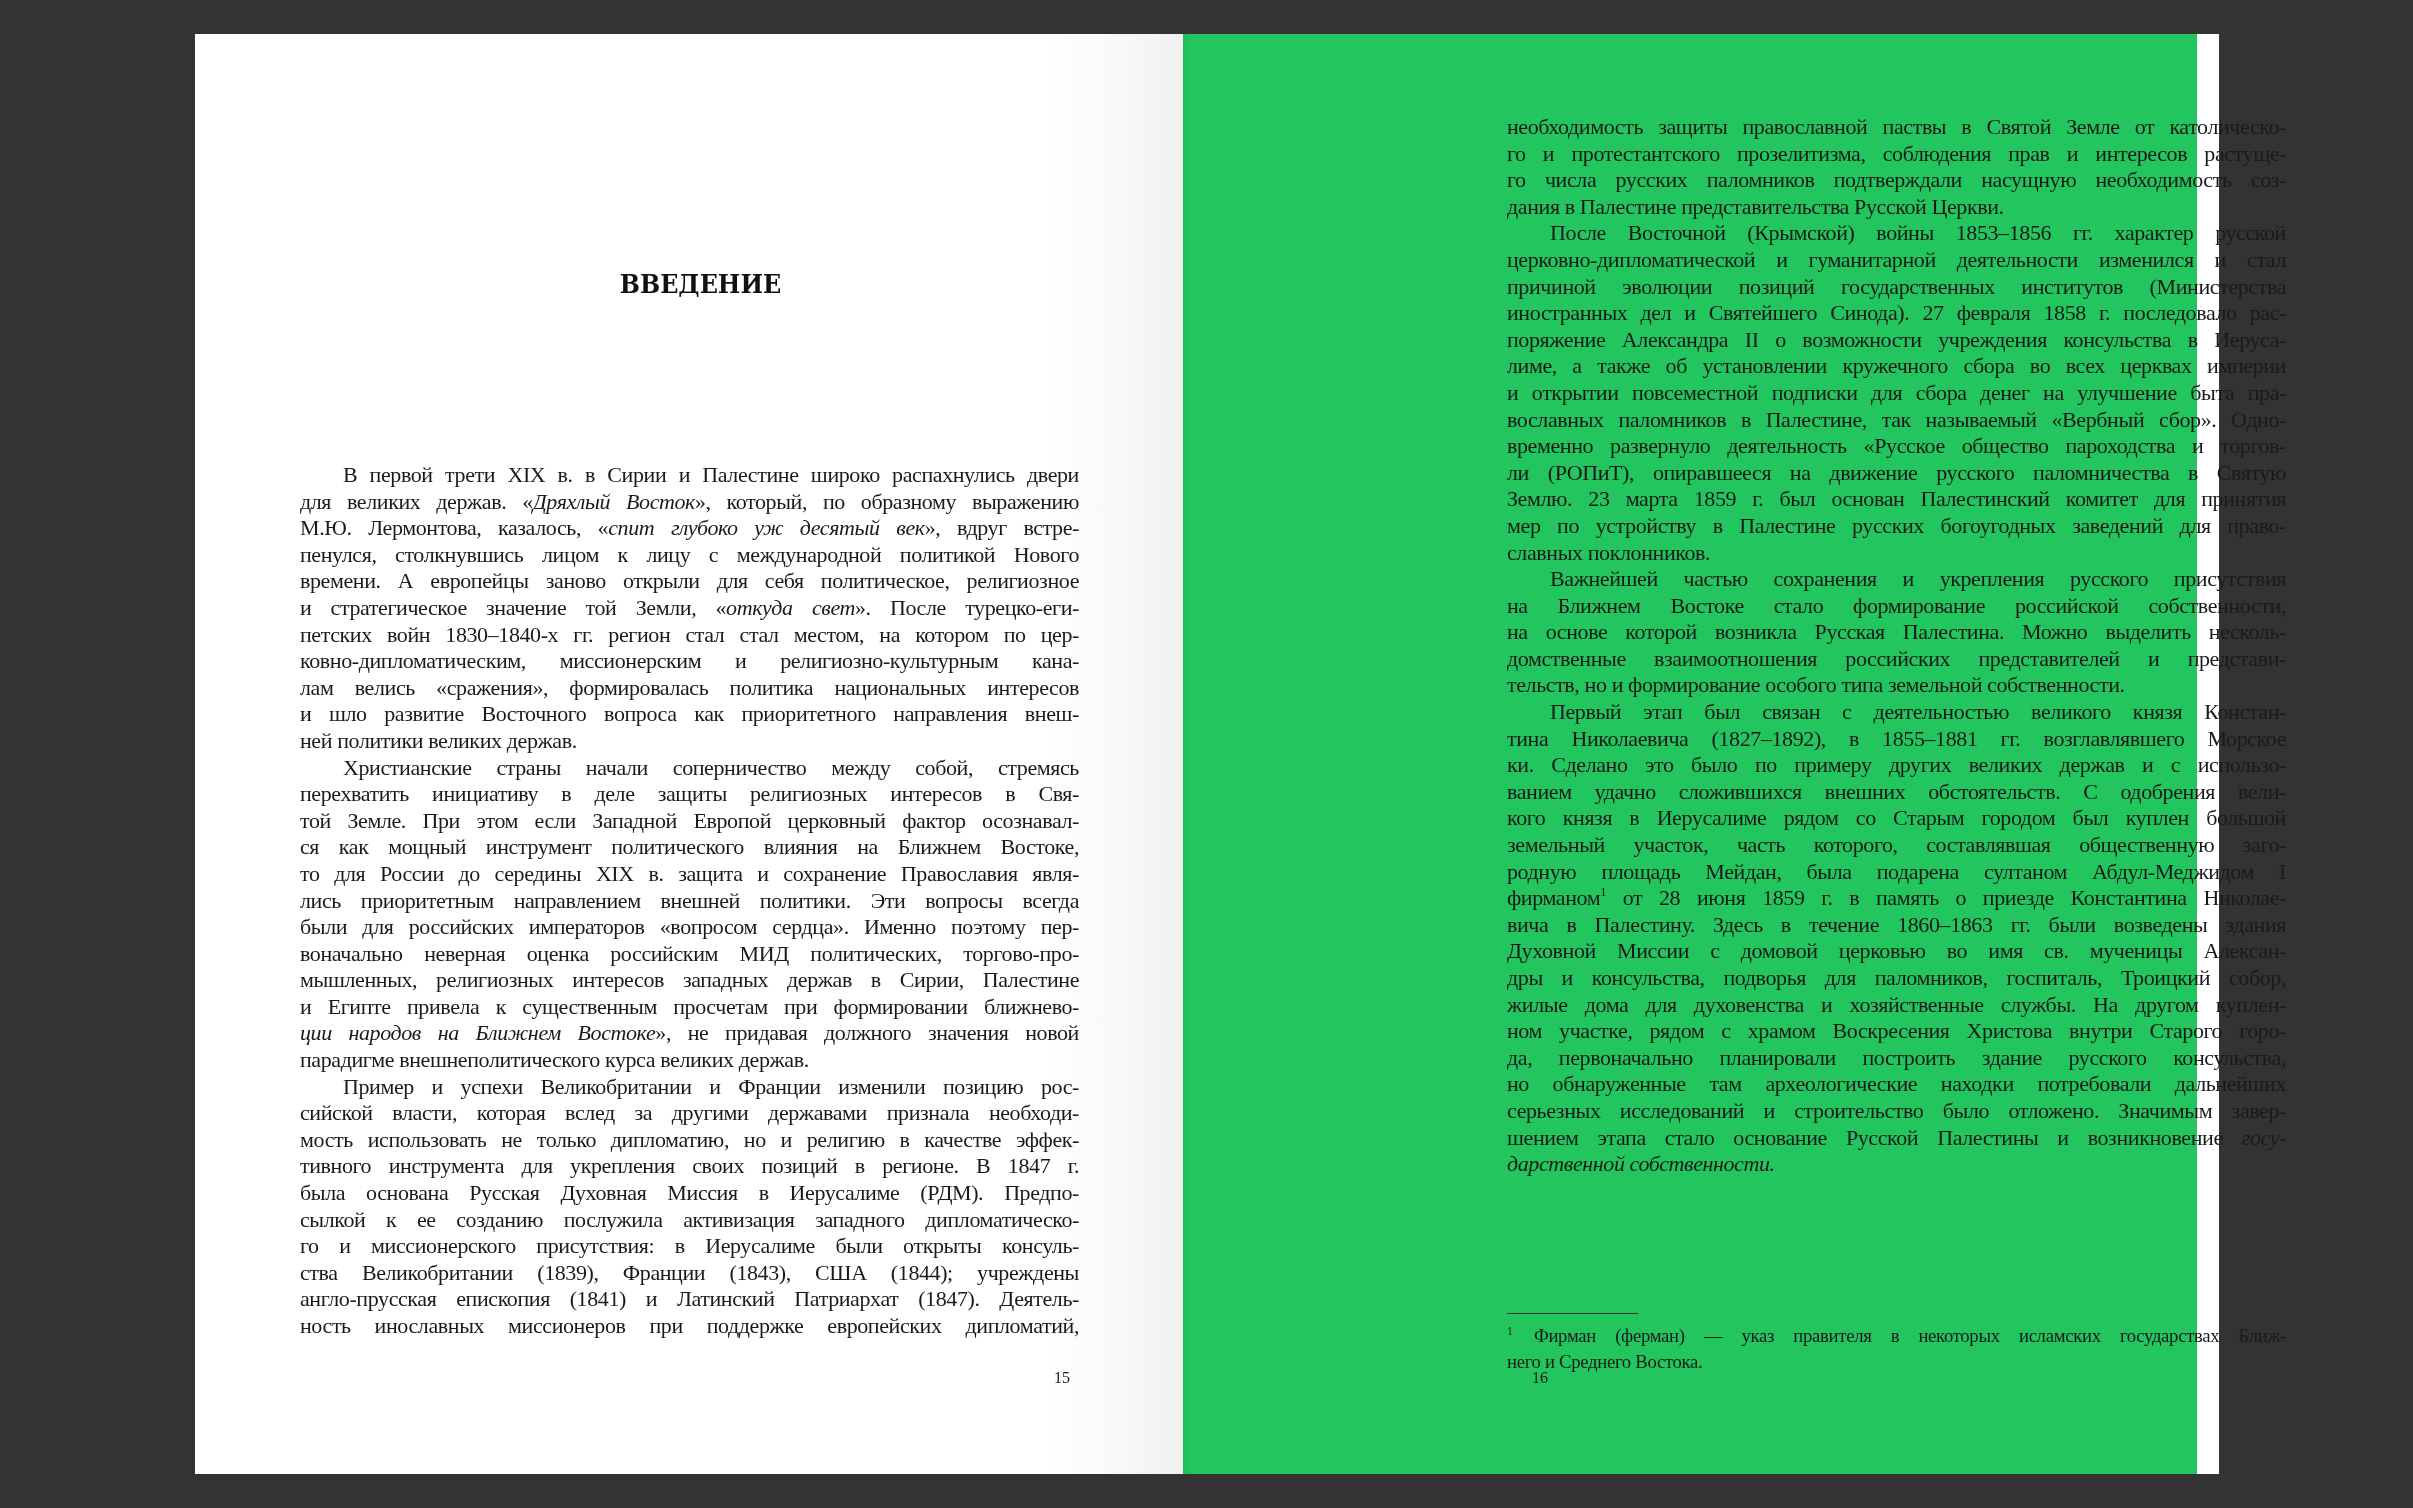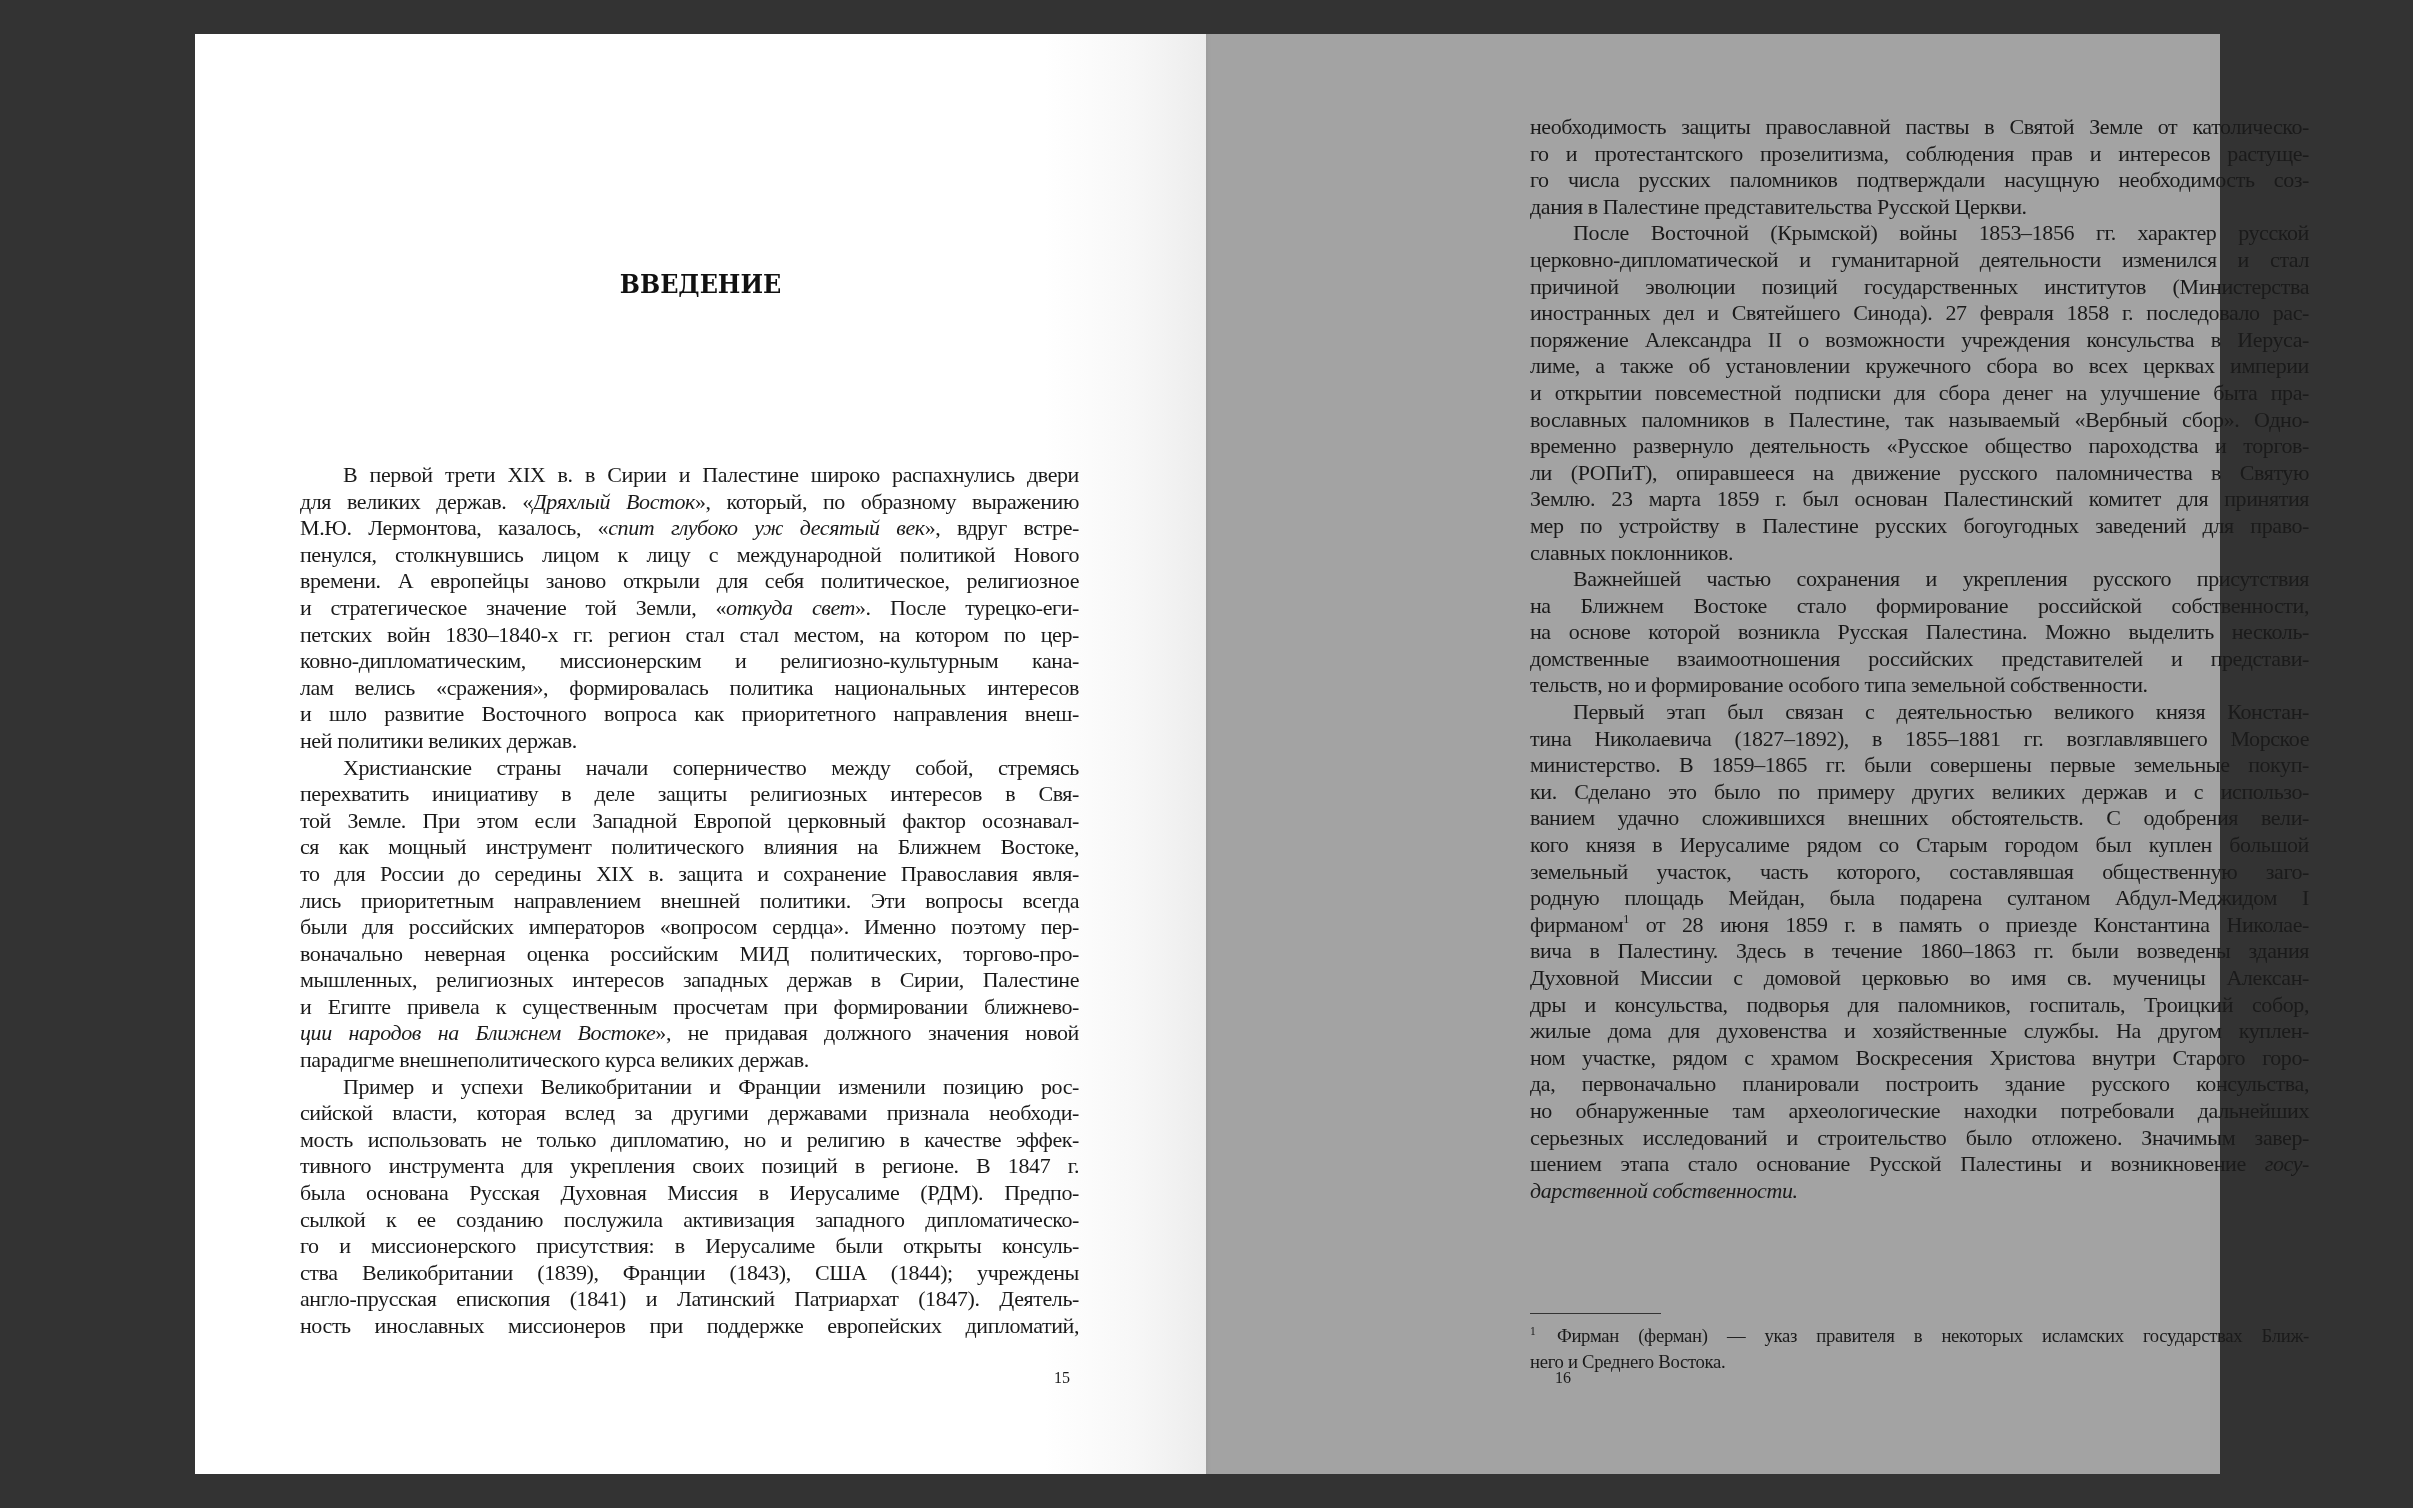--- a/index.html
+++ b/index.html
@@ -16,22 +16,22 @@
     background: #ffffff;
   }
   .page {
     position: absolute; top: 0; height: 1440px;
   }
   .page-left {
     left: 0; width: 1011px;
     background: linear-gradient(to right, #ffffff 0%, #ffffff 84%, #f7f7f7 93%, #ececec 100%);
   }
   .page-right {
-    left: 1011px; width: 1014px;
-    background: #a3a3a3;
+    left: 988px; width: 1014px;
+    background: #22c55e;
     box-shadow: inset 4.3px 0 4.3px -2.9px rgba(0,0,0,0.06);
   }
   .heading {
     position: absolute; left: 0; width: 100%;
     top: 235px; text-align: center;
     font-family: "DejaVu Serif", "Liberation Serif", serif;
     font-weight: bold; font-size: 26px; letter-spacing: 0px;
     color: #111;
     transform: scaleX(0.92);
   }
@@ -145,21 +145,20 @@
         <div>
           <span class="line indent"><span>Важнейшей частью сохранения и укрепления русского присутствия</span></span>
           <span class="line"><span>на Ближнем Востоке стало формирование российской собственности,</span></span>
           <span class="line"><span>на основе которой возникла Русская Палестина. Можно выделить несколь-</span></span>
           <span class="line"><span>домственные взаимоотношения российских представителей и представи-</span></span>
           <span class="line last"><span>тельств, но и формирование особого типа земельной собственности.</span></span>
         </div>
         <div>
           <span class="line indent"><span>Первый этап был связан с деятельностью великого князя Констан-</span></span>
           <span class="line"><span>тина Николаевича (1827–1892), в 1855–1881 гг. возглавлявшего Морское</span></span>
-          <span class="line"><span>министерство. В 1859–1865 гг. были совершены первые земельные покуп-</span></span>
           <span class="line"><span>ки. Сделано это было по примеру других великих держав и с использо-</span></span>
           <span class="line"><span>ванием удачно сложившихся внешних обстоятельств. С одобрения вели-</span></span>
           <span class="line"><span>кого князя в Иерусалиме рядом со Старым городом был куплен большой</span></span>
           <span class="line"><span>земельный участок, часть которого, составлявшая общественную заго-</span></span>
           <span class="line"><span>родную площадь Мейдан, была подарена султаном Абдул-Меджидом I</span></span>
           <span class="line"><span>фирманом</span><sup class="fn-ref">1</sup><span> от 28 июня 1859 г. в память о приезде Константина Николае-</span></span>
           <span class="line"><span>вича в Палестину. Здесь в течение 1860–1863 гг. были возведены здания</span></span>
           <span class="line"><span>Духовной Миссии с домовой церковью во имя св. мученицы Алексан-</span></span>
           <span class="line"><span>дры и консульства, подворья для паломников, госпиталь, Троицкий собор,</span></span>
           <span class="line"><span>жилые дома для духовенства и хозяйственные службы. На другом куплен-</span></span>

